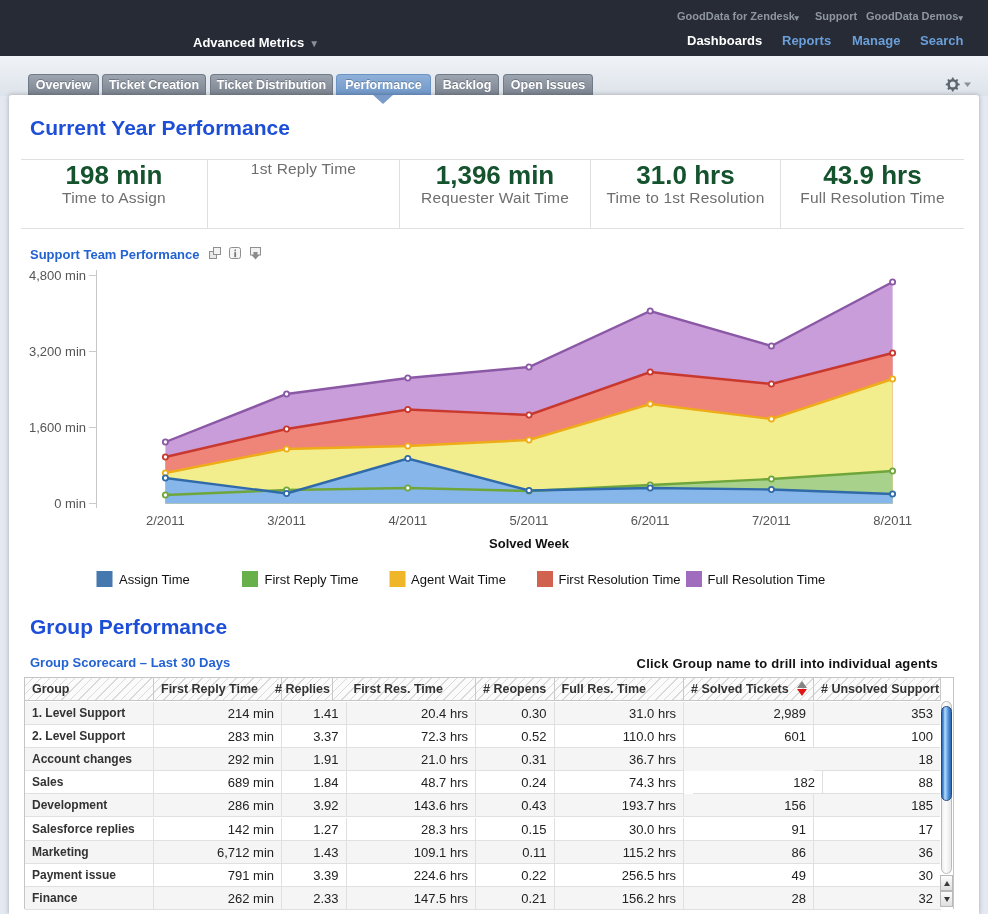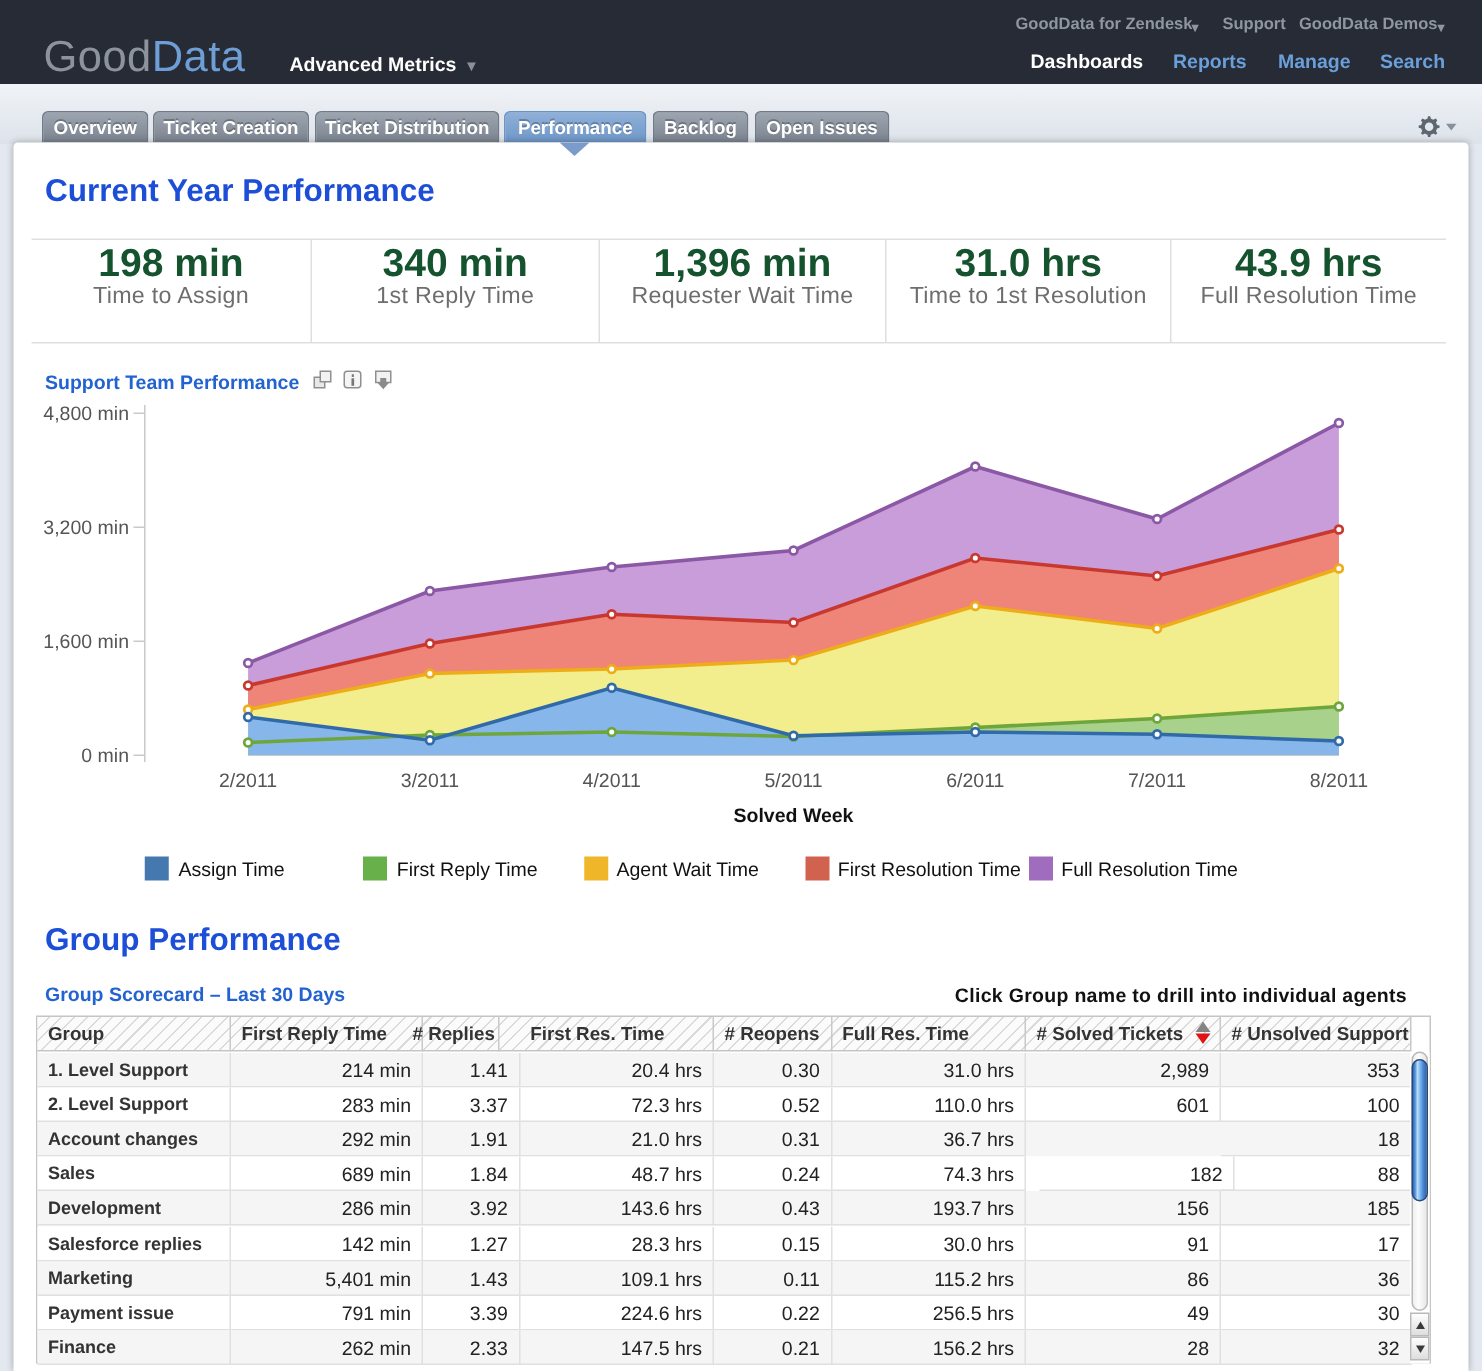--- a/index.html
+++ b/index.html
@@ -47,21 +47,20 @@
 .sbar { position:absolute; right:0; top:23px; width:13px; height:208px; background:#fff; }
 .strack { position:absolute; left:1px; top:0; width:11px; height:173px; border-radius:6px; border:1px solid #b9b9b9; background:linear-gradient(90deg,#efefef,#fdfdfd 40%,#e7e7e7); }
 .sthumb { position:absolute; left:1px; top:5px; width:11px; height:95px; border-radius:6px; background:linear-gradient(90deg,#2c66b0 0%,#5b9be0 18%,#bcdcf8 33%,#7fb8ee 52%,#4c8ed8 72%,#2d62a8 100%); border:1.5px solid #27497c; }
 .sbtn { position:absolute; left:0; width:13px; height:16px; background:linear-gradient(#fdfdfd,#dedede); border:1px solid #b9b9b9; }
 .sbtn .tu { position:absolute; left:3px; top:5px; border-left:3.5px solid transparent; border-right:3.5px solid transparent; border-bottom:5px solid #3a3a3a; }
 .sbtn .td2 { position:absolute; left:3px; top:5px; border-left:3.5px solid transparent; border-right:3.5px solid transparent; border-top:5px solid #3a3a3a; }
 </style>
 </head>
 <body>
 <div class="topbar">
-  <div class="logo"><span class="g">Good</span><span class="d">Data</span></div>
   <div class="advm">Advanced Metrics<span class="caret">▼</span></div>
   <div class="toplinks">
       <span style="position:absolute;left:677px;">GoodData for Zendesk</span>
       <span class="caret" style="position:absolute;left:792.5px;">▼</span>
       <span style="position:absolute;left:815px;">Support</span>
       <span style="position:absolute;left:866px;">GoodData Demos</span>
       <span class="caret" style="position:absolute;left:956.5px;">▼</span>
     </div>
   <div class="nav">
       <a class="active" style="left:687px;">Dashboards</a>
@@ -86,21 +85,20 @@
       </svg></div>
 </div>
 <div class="panel">
   <div class="h1" style="top:21px;">Current Year Performance</div>
   <div class="kpirow">
     <div class="kpi" style="left:0; width:186px;">
         <div class="v">198 min</div>
         <div class="l">Time to Assign</div>
       </div>
     <div class="kpi" style="left:186px; width:192px;">
-        <div class="v">340 min</div>
         <div class="l">1st Reply Time</div>
       </div>
     <div class="kpi" style="left:378px; width:191px;">
         <div class="v">1,396 min</div>
         <div class="l">Requester Wait Time</div>
       </div>
     <div class="kpi" style="left:569px; width:190px;">
         <div class="v">31.0 hrs</div>
         <div class="l">Time to 1st Resolution</div>
       </div>
@@ -263,21 +261,21 @@
 <div class="td n" style="left:129px;width:128px;">142 min</div>
 <div class="td n" style="left:257px;width:64.5px;">1.27</div>
 <div class="td n" style="left:321.5px;width:129.5px;">28.3 hrs</div>
 <div class="td n" style="left:451px;width:78.5px;">0.15</div>
 <div class="td n" style="left:529.5px;width:129.5px;">30.0 hrs</div>
 <div class="td n" style="left:659px;width:130px;">91</div>
 <div class="td n" style="left:789px;width:127px;">17</div>
 </div>
 <div class="tr odd" style="top:162.7px;">
 <div class="td g" style="left:0px;width:129px;">Marketing</div>
-<div class="td n" style="left:129px;width:128px;">5,401 min</div>
+<div class="td n" style="left:129px;width:128px;">6,712 min</div>
 <div class="td n" style="left:257px;width:64.5px;">1.43</div>
 <div class="td n" style="left:321.5px;width:129.5px;">109.1 hrs</div>
 <div class="td n" style="left:451px;width:78.5px;">0.11</div>
 <div class="td n" style="left:529.5px;width:129.5px;">115.2 hrs</div>
 <div class="td n" style="left:659px;width:130px;">86</div>
 <div class="td n" style="left:789px;width:127px;">36</div>
 </div>
 <div class="tr" style="top:185.9px;">
 <div class="td g" style="left:0px;width:129px;">Payment issue</div>
 <div class="td n" style="left:129px;width:128px;">791 min</div>

